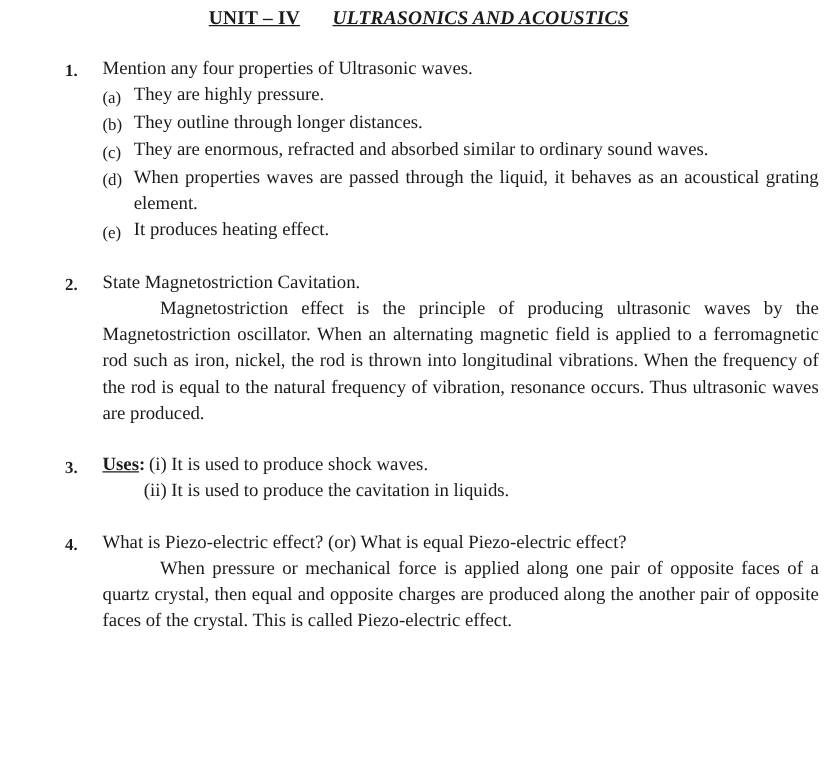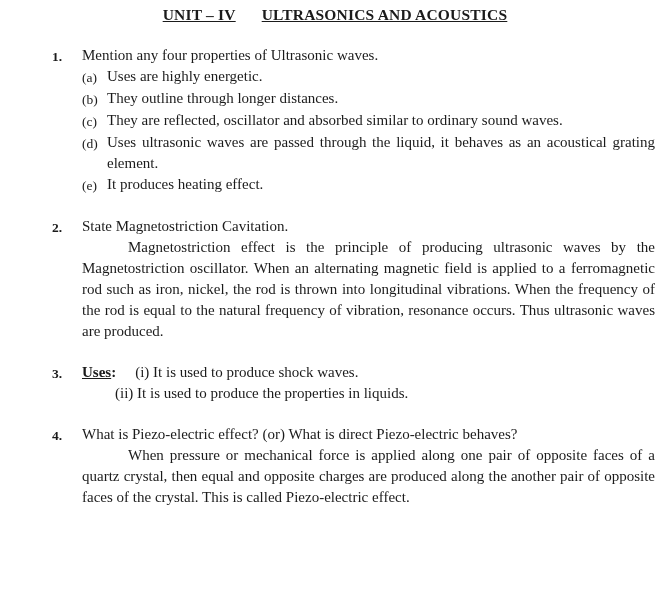--- a/index.html
+++ b/index.html
@@ -25,20 +25,21 @@
     font-weight: bold;
     font-size: 15.5px;
     letter-spacing: 0.2px;
   }
   .title-part {
     text-decoration: underline;
     text-align: right;
   }
   .title-part-2 {
     margin-left: 26px;
+    font-style: italic;
   }
   .qa {
     display: flex;
     padding-left: 52px;
     padding-right: 15px;
     margin-top: 20px;
   }
   .num {
     width: 30px;
     flex-shrink: 0;
@@ -80,54 +81,54 @@
     display: block;
   }
   .uses-label {
     font-weight: bold;
     text-decoration: underline;
   }
   .uses-colon {
     font-weight: bold;
   }
   .uses-text-first {
-    margin-left: 19px;
+    margin-left: 3px;
   }
   .uses-line-2 {
     padding-left: 33px;
   }
 </style>
 </head>
 <body>
 
 <div class="page">
 
   <div class="doc-title">
     <span class="title-part">UNIT – IV</span><span class="title-part title-part-2">ULTRASONICS AND ACOUSTICS</span>
   </div>
 
   <div class="qa">
     <div class="num">1.</div>
     <div class="content">
       <div class="q-heading">Mention any four properties of Ultrasonic waves.</div>
       <div class="opt">
         <span class="opt-label">(a)</span>
-        <span class="opt-text">Uses are highly energetic.</span>
+        <span class="opt-text">They are highly pressure.</span>
       </div>
       <div class="opt">
         <span class="opt-label">(b)</span>
         <span class="opt-text">They outline through longer distances.</span>
       </div>
       <div class="opt">
         <span class="opt-label">(c)</span>
-        <span class="opt-text">They are reflected, oscillator and absorbed similar to ordinary sound waves.</span>
+        <span class="opt-text">They are enormous, refracted and absorbed similar to ordinary sound waves.</span>
       </div>
       <div class="opt">
         <span class="opt-label">(d)</span>
-        <span class="opt-text justify">Uses ultrasonic waves are passed through the liquid, it behaves as an acoustical grating element.</span>
+        <span class="opt-text justify">When properties waves are passed through the liquid, it behaves as an acoustical grating element.</span>
       </div>
       <div class="opt">
         <span class="opt-label">(e)</span>
         <span class="opt-text">It produces heating effect.</span>
       </div>
     </div>
   </div>
 
   <div class="qa">
     <div class="num">2.</div>
@@ -137,26 +138,26 @@
     </div>
   </div>
 
   <div class="qa">
     <div class="num">3.</div>
     <div class="content">
       <div class="uses-line">
         <span class="uses-label">Uses</span><span class="uses-colon">:</span><span class="uses-text-first">(i) It is used to produce shock waves.</span>
       </div>
       <div class="uses-line uses-line-2">
-        <span>(ii) It is used to produce the properties in liquids.</span>
+        <span>(ii) It is used to produce the cavitation in liquids.</span>
       </div>
     </div>
   </div>
 
   <div class="qa">
     <div class="num">4.</div>
     <div class="content">
-      <div class="q-heading">What is Piezo-electric effect? (or) What is direct Piezo-electric behaves?</div>
+      <div class="q-heading">What is Piezo-electric effect? (or) What is equal Piezo-electric effect?</div>
       <div class="answer-para">When pressure or mechanical force is applied along one pair of opposite faces of a quartz crystal, then equal and opposite charges are produced along the another pair of opposite faces of the crystal. This is called Piezo-electric effect.</div>
     </div>
   </div>
 
 </div>
 
 </body></html>

